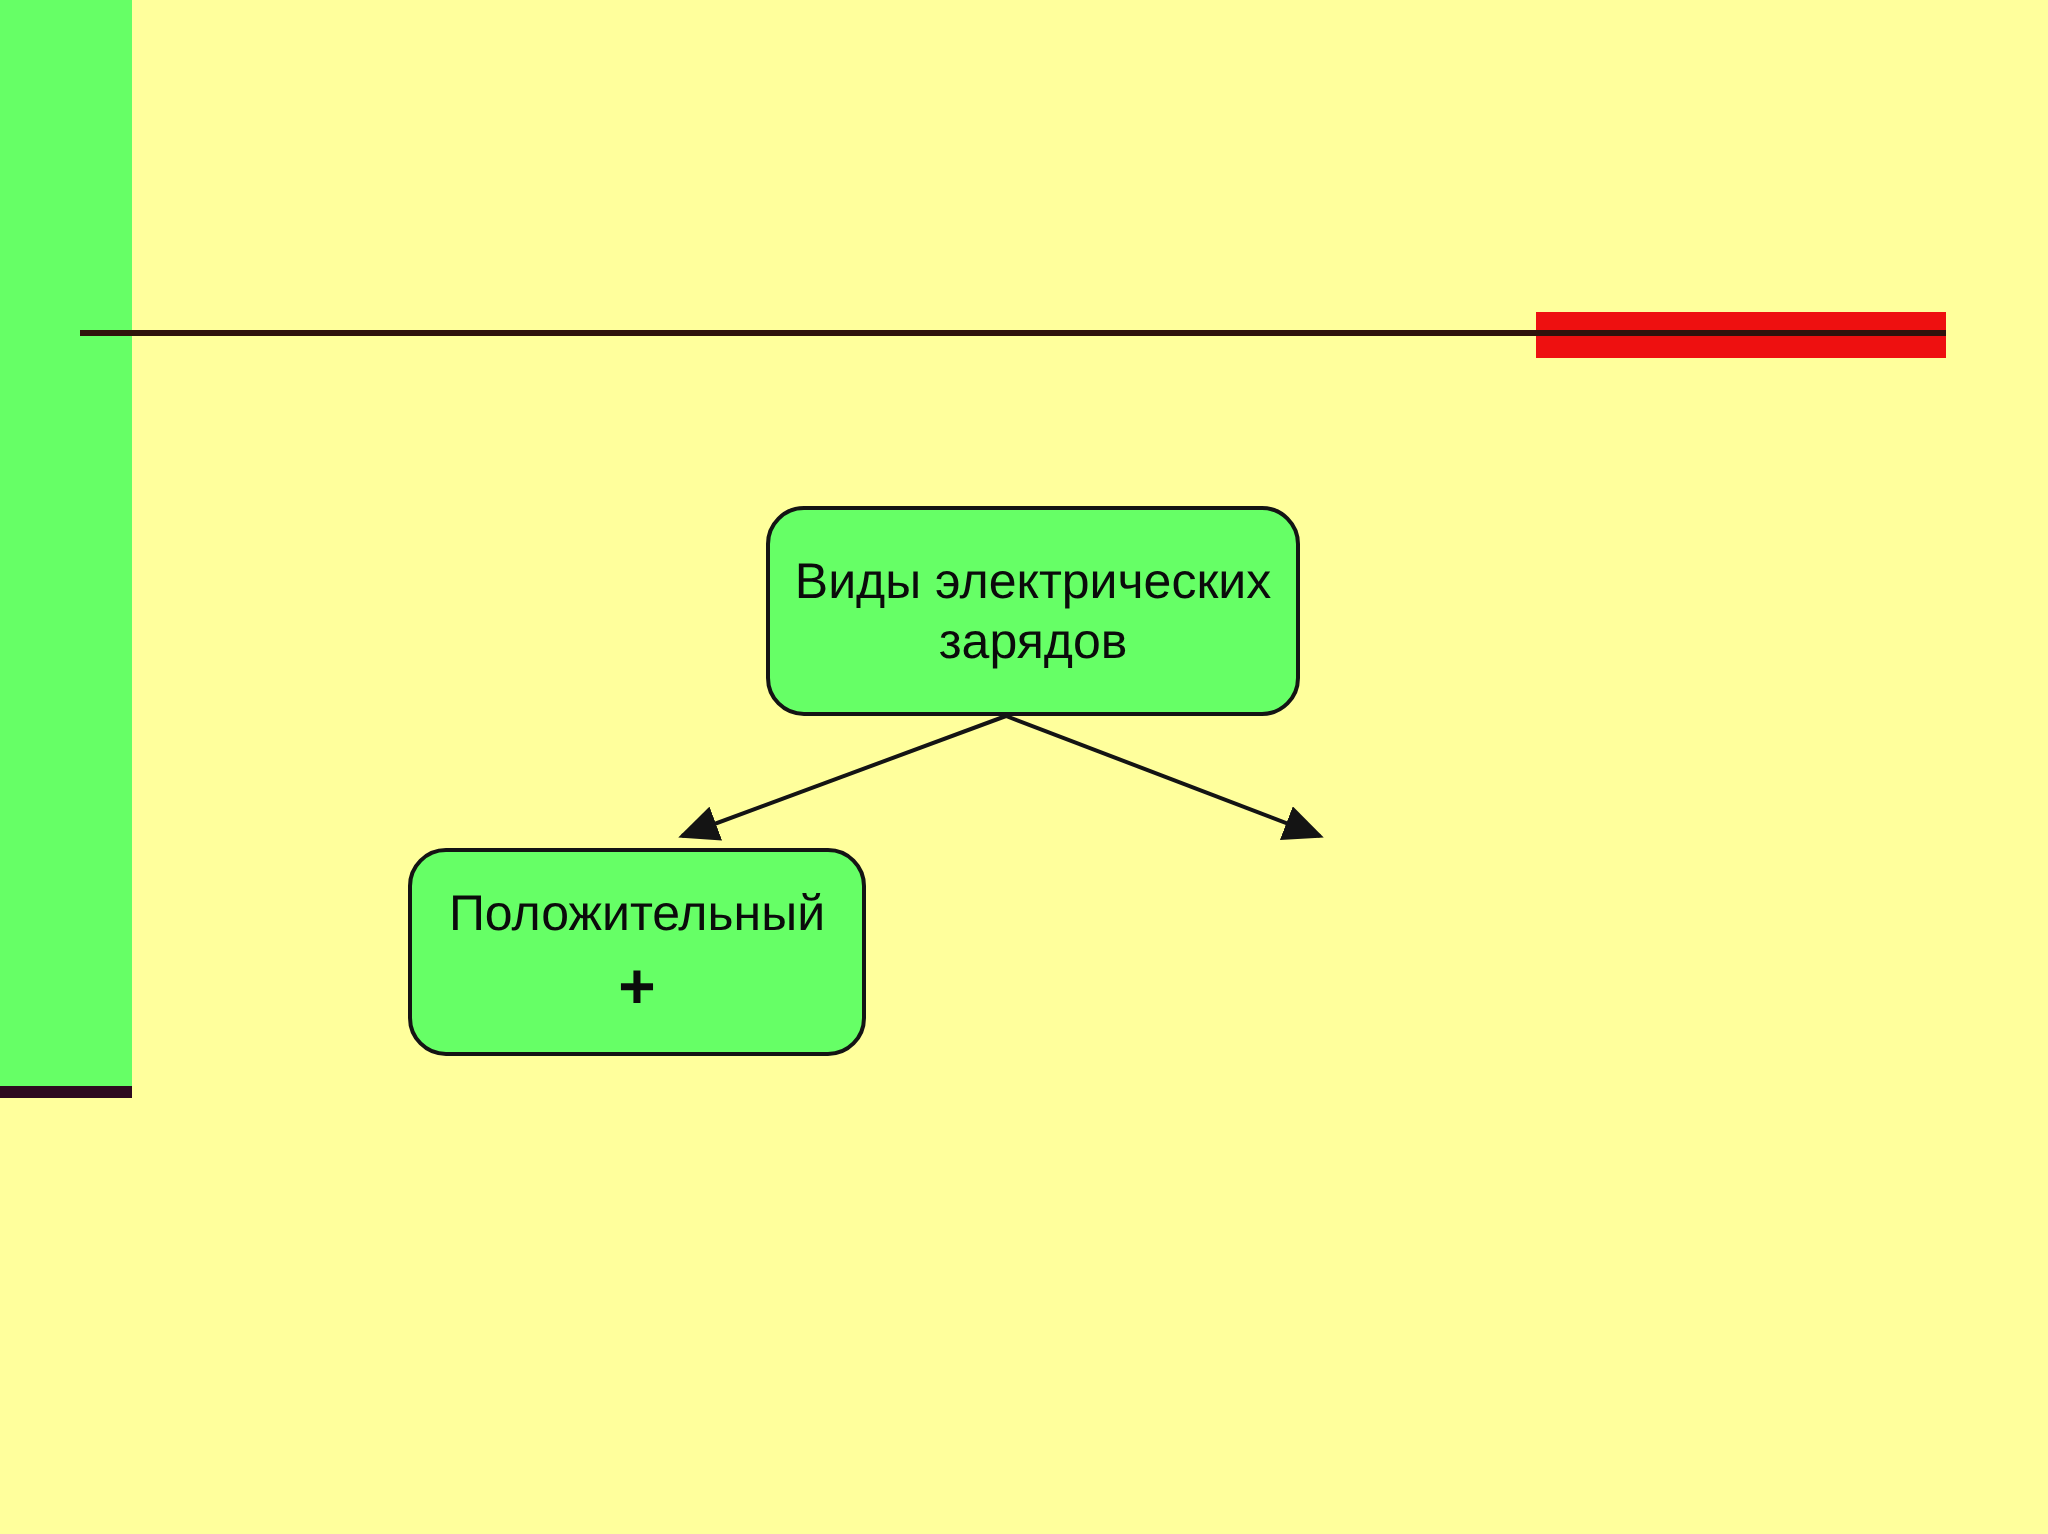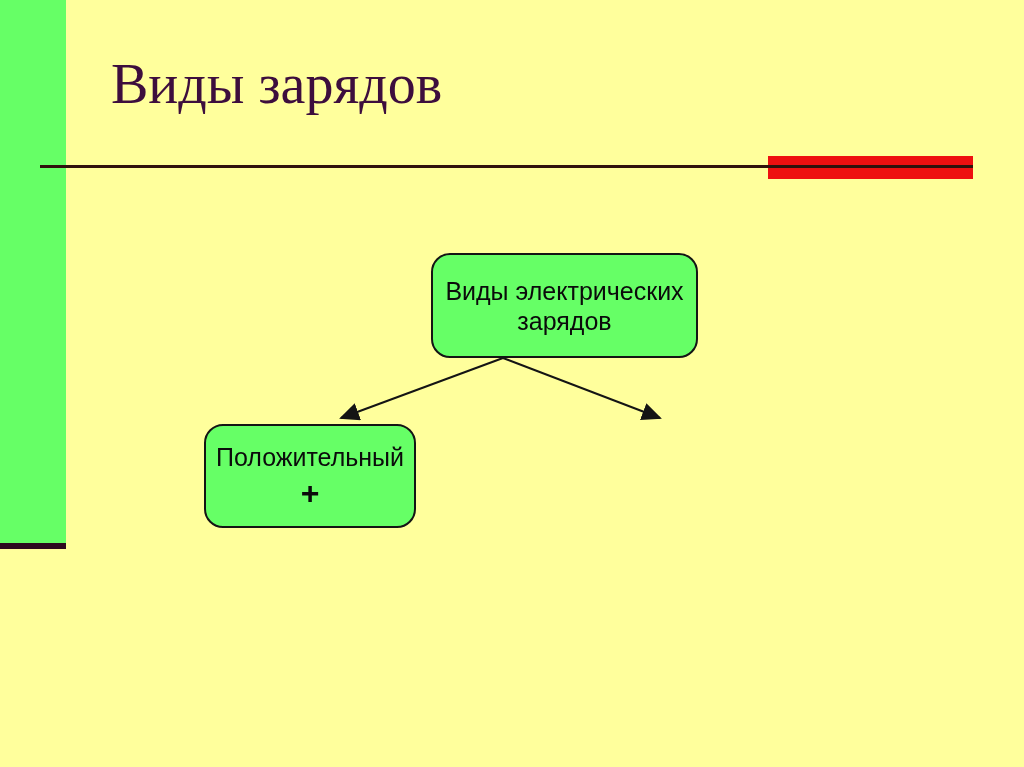--- a/index.html
+++ b/index.html
@@ -62,25 +62,24 @@
     justify-content: center;
     text-align: center;
     color: #0B0B0B;
   }
   .node-root {
     left: 383px; top: 253px;
     width: 267px; height: 105px;
     padding: 0 12px;
     font-size: 26px;
     line-height: 33px;
-    margin-left: 48px;
   }
   .node-child {
     top: 424px;
-    width: 212px; height: 104px;
+    width: 229px; height: 104px;
   }
   .node-left  { left: 204px; }
   .node-right { left: 602px; }
   .node-label {
     font-size: 25px;
     line-height: 30px;
   }
   .node-symbol {
     font-size: 32px;
     font-weight: bold;
@@ -89,21 +88,20 @@
   }
 </style>
 </head>
 <body>
 
 <div class="slide">
 
   <div class="accent-bar-green"></div>
   <div class="accent-bar-dark"></div>
 
-  <h1 class="title">Виды зарядов</h1>
 
   <div class="red-bar"></div>
   <div class="title-rule"></div>
 
   <svg class="connectors" width="1024" height="767" viewBox="0 0 1024 767" xmlns="http://www.w3.org/2000/svg">
     <defs>
       <marker id="arrowhead" markerWidth="11" markerHeight="9" refX="9" refY="4.5" orient="auto">
         <path d="M0,0 L10,4.5 L0,9 Z" fill="#141414"></path>
       </marker>
     </defs>

